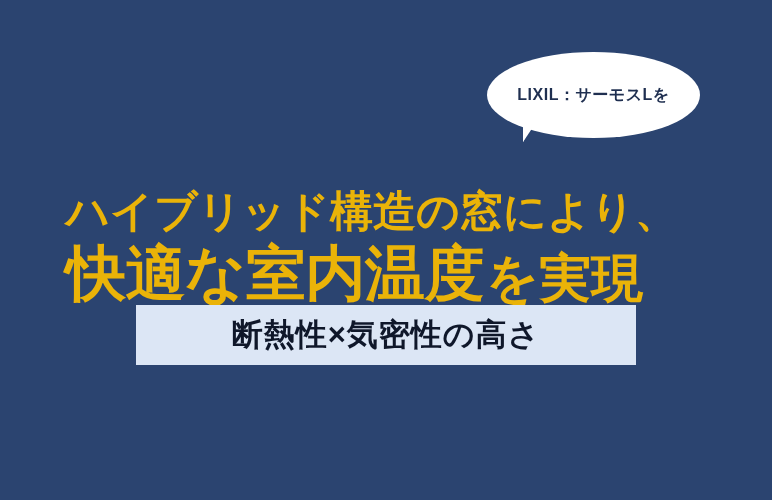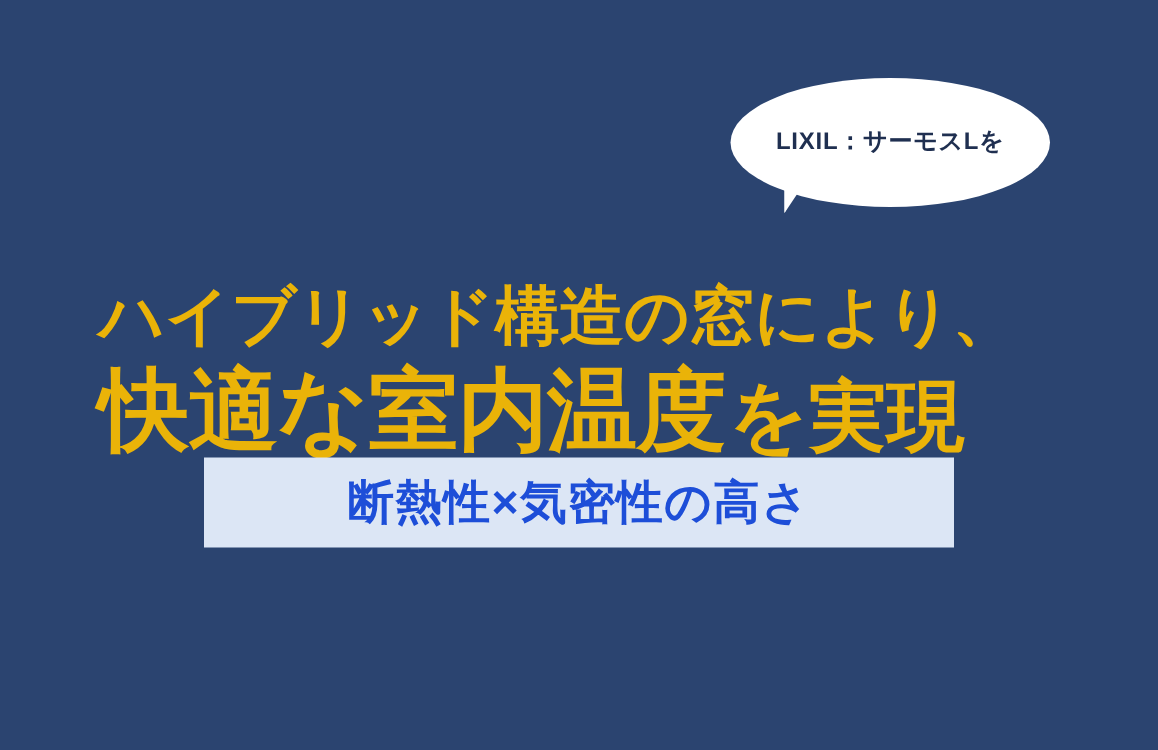--- a/index.html
+++ b/index.html
@@ -120,21 +120,21 @@
     top: 305px;
     width: 500px;
     height: 60px;
     background: #DCE6F5;
     display: flex;
     align-items: center;
     justify-content: center;
     box-sizing: border-box;
   }
   .subtitle-band-text {
-    color: #1d4ed8;
+    color: #0f172a;
     font-size: 31px;
     font-weight: bold;
     letter-spacing: 1px;
     white-space: nowrap;
   }
 </style>
 </head>
 <body>
 
 <div class="promo-banner">

